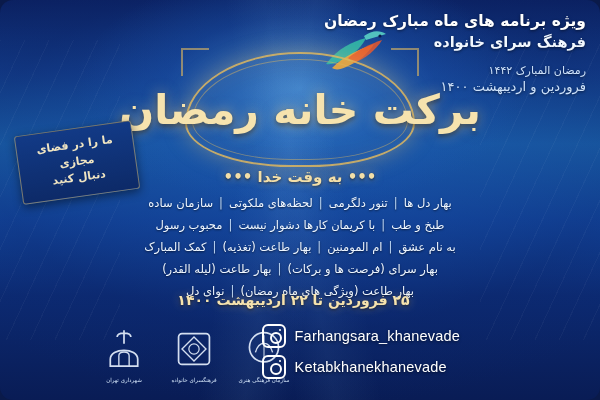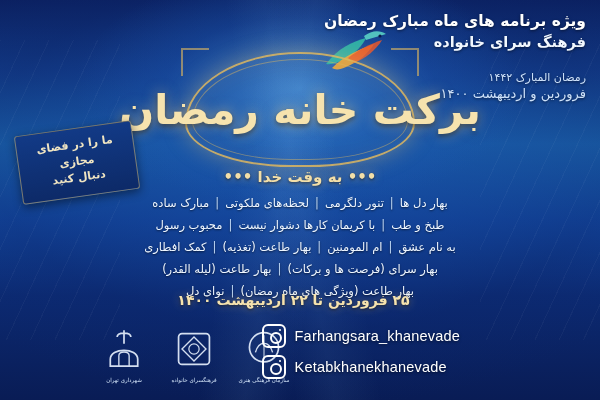--- a/index.html
+++ b/index.html
@@ -16,20 +16,21 @@
 
   #poster {
     position: relative;
     width: 600px;
     height: 400px;
     overflow: hidden;
     background:
       radial-gradient(ellipse 300px 160px at 50% 22%, rgba(90,170,235,0.55) 0%, rgba(30,90,180,0.30) 45%, rgba(10,30,95,0.0) 75%),
       radial-gradient(ellipse 520px 300px at 50% 38%, rgba(25,80,170,0.55) 0%, rgba(12,40,110,0.25) 60%, rgba(8,22,75,0) 85%),
       linear-gradient(180deg, #0b2060 0%, #123a86 18%, #1b63ad 36%, #12449a 55%, #0c2a72 74%, #091c55 100%);
+    border-radius: 13px;
   }
 
   
   #poster .beams {
     position: absolute; inset: 0;
     background:
       linear-gradient(100deg, rgba(255,255,255,0.00) 40%, rgba(150,210,255,0.07) 47%, rgba(255,255,255,0.0) 54%),
       linear-gradient(80deg, rgba(255,255,255,0.00) 44%, rgba(150,210,255,0.06) 50%, rgba(255,255,255,0.0) 57%);
     pointer-events: none;
   }
@@ -63,21 +64,21 @@
   .top-right .l2 {
     font-size: 14.5px;
     font-weight: bold;
     line-height: 1.35;
     color: #f2f8ff;
     margin-top: 2px;
   }
   .top-right .l3 {
     font-size: 11px;
     color: #cfe3fb;
-    margin-top: 17px;
+    margin-top: 10px;
     line-height: 1.4;
   }
   .top-right .l4 {
     font-size: 13px;
     color: #cfe3fb;
     line-height: 1.4;
   }
 
   
   .bird {
@@ -301,23 +302,23 @@
     <span>به وقت خدا</span>
     <span class="dots">•••</span>
   </div>
 
   <div class="ribbon">
     <div class="r1">ما را در فضای مجازی</div>
     <div class="r2">دنبال کنید</div>
   </div>
 
   <div class="program">
-      <div class="row"><span>بهار دل ها</span><span class="sep">|</span><span>تنور دلگرمی</span><span class="sep">|</span><span>لحظه‌های ملکوتی</span><span class="sep">|</span><span>مبارک ساده</span></div>
+      <div class="row"><span>بهار دل ها</span><span class="sep">|</span><span>تنور دلگرمی</span><span class="sep">|</span><span>لحظه‌های ملکوتی</span><span class="sep">|</span><span>سازمان ساده</span></div>
       <div class="row"><span>طبخ و طب</span><span class="sep">|</span><span>با کریمان کارها دشوار نیست</span><span class="sep">|</span><span>محبوب رسول</span></div>
-      <div class="row"><span>به نام عشق</span><span class="sep">|</span><span>ام المومنین</span><span class="sep">|</span><span>بهار طاعت (تغذیه)</span><span class="sep">|</span><span>کمک افطاری</span></div>
+      <div class="row"><span>به نام عشق</span><span class="sep">|</span><span>ام المومنین</span><span class="sep">|</span><span>بهار طاعت (تغذیه)</span><span class="sep">|</span><span>کمک المبارک</span></div>
       <div class="row"><span>بهار سرای (فرصت ها و برکات)</span><span class="sep">|</span><span>بهار طاعت (لیله القدر)</span></div>
       <div class="row"><span>بهار طاعت (ویژگی های ماه رمضان)</span><span class="sep">|</span><span>نوای دل</span></div>
     </div>
 
   <div class="dateline">۲۵ فروردین تا ۲۲ اردیبهشت ۱۴۰۰</div>
 
   <div class="bottom">
 
     <div class="logos">
       <div style="display:flex;flex-direction:column;align-items:center;">

